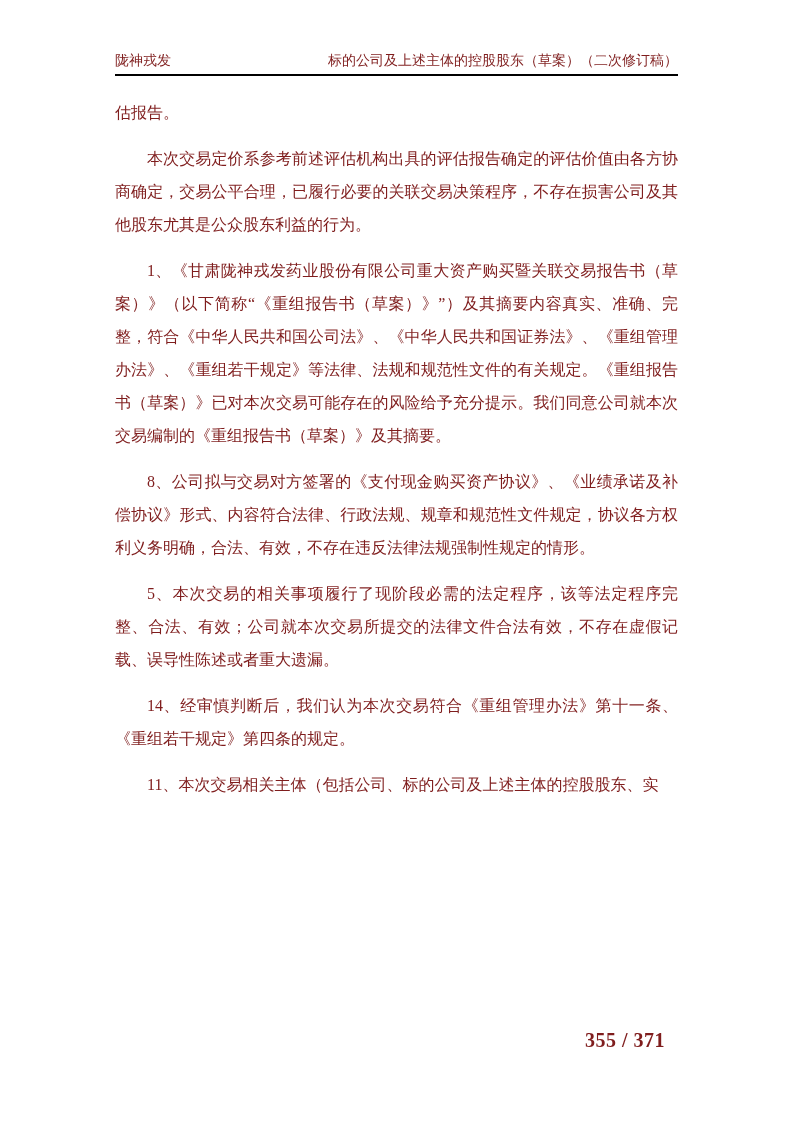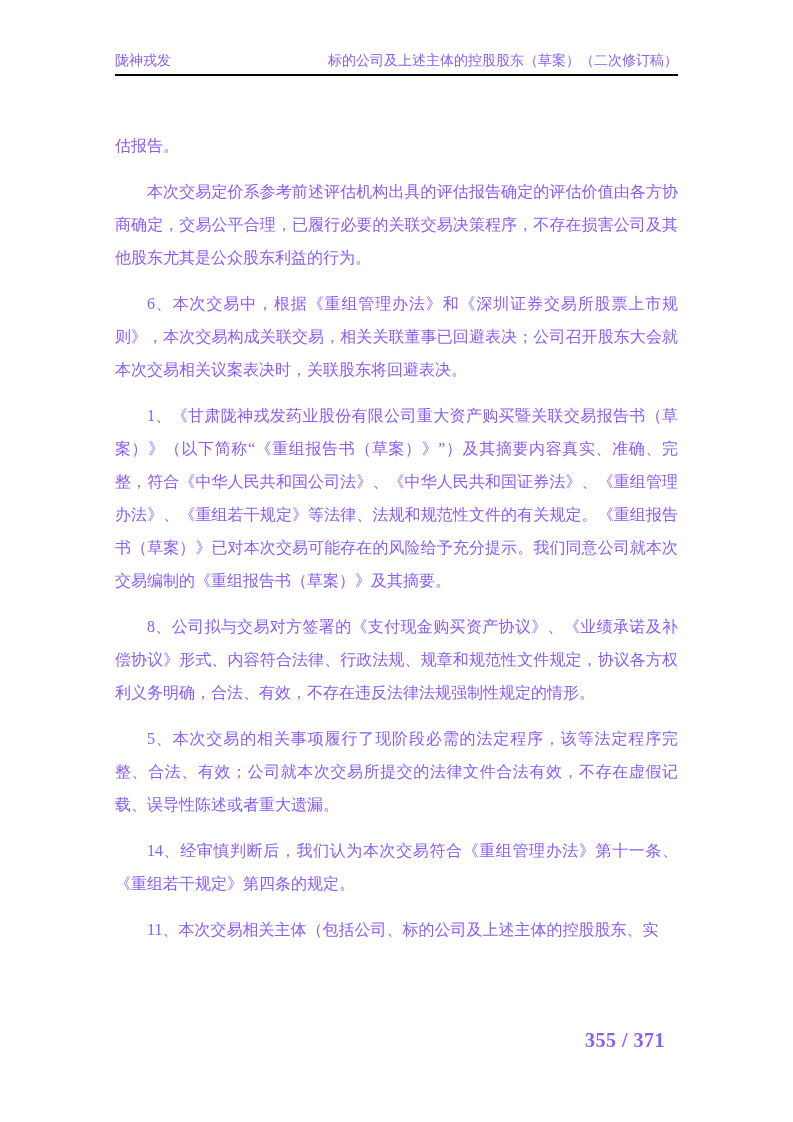--- a/index.html
+++ b/index.html
@@ -4,21 +4,21 @@
 <style>
   * { margin: 0; padding: 0; box-sizing: border-box; }
   html, body { background: #888; }
   .page {
     position: relative;
     width: 793px;
     height: 1122px;
     margin: 0 auto;
     background: #ffffff;
     font-family: "Liberation Serif", "DejaVu Serif", serif;
-    color: #8b5cf6;
+    color: #7f1d1d;
     overflow: hidden;
   }
   .page-header {
     position: absolute;
     top: 52px;
     left: 115px;
     width: 563px;
     display: flex;
     justify-content: space-between;
     align-items: flex-end;
@@ -37,21 +37,21 @@
     font-size: 16px;
     line-height: 33px;
     text-align: justify;
     text-justify: inter-ideograph;
   }
   .doc-body p {
     margin: 0 0 13px 0;
     text-indent: 2em;
     word-break: break-all;
   }
-  .doc-body p.no-indent { text-indent: 0; margin-top: 33px; }
+  .doc-body p.no-indent { text-indent: 0; }
   .page-footer {
     position: absolute;
     top: 1029px;
     right: 128px;
     font-size: 20px;
     font-weight: bold;
     letter-spacing: 0.5px;
   }
 </style>
 </head>
@@ -60,21 +60,20 @@
 <div class="page">
 
   <div class="page-header">
     <span class="left">陇神戎发</span>
     <span class="right">标的公司及上述主体的控股股东（草案）（二次修订稿）</span>
   </div>
 
   <div class="doc-body">
     <p class="no-indent">估报告。</p>
     <p>本次交易定价系参考前述评估机构出具的评估报告确定的评估价值由各方协商确定，交易公平合理，已履行必要的关联交易决策程序，不存在损害公司及其他股东尤其是公众股东利益的行为。</p>
-    <p>6、本次交易中，根据《重组管理办法》和《深圳证券交易所股票上市规则》，本次交易构成关联交易，相关关联董事已回避表决；公司召开股东大会就本次交易相关议案表决时，关联股东将回避表决。</p>
     <p>1、《甘肃陇神戎发药业股份有限公司重大资产购买暨关联交易报告书（草案）》（以下简称“《重组报告书（草案）》”）及其摘要内容真实、准确、完整，符合《中华人民共和国公司法》、《中华人民共和国证券法》、《重组管理办法》、《重组若干规定》等法律、法规和规范性文件的有关规定。《重组报告书（草案）》已对本次交易可能存在的风险给予充分提示。我们同意公司就本次交易编制的《重组报告书（草案）》及其摘要。</p>
     <p>8、公司拟与交易对方签署的《支付现金购买资产协议》、《业绩承诺及补偿协议》形式、内容符合法律、行政法规、规章和规范性文件规定，协议各方权利义务明确，合法、有效，不存在违反法律法规强制性规定的情形。</p>
     <p>5、本次交易的相关事项履行了现阶段必需的法定程序，该等法定程序完整、合法、有效；公司就本次交易所提交的法律文件合法有效，不存在虚假记载、误导性陈述或者重大遗漏。</p>
     <p>14、经审慎判断后，我们认为本次交易符合《重组管理办法》第十一条、《重组若干规定》第四条的规定。</p>
     <p>11、本次交易相关主体（包括公司、标的公司及上述主体的控股股东、实</p>
   </div>
 
   <div class="page-footer">355 / 371</div>
 
 </div>

